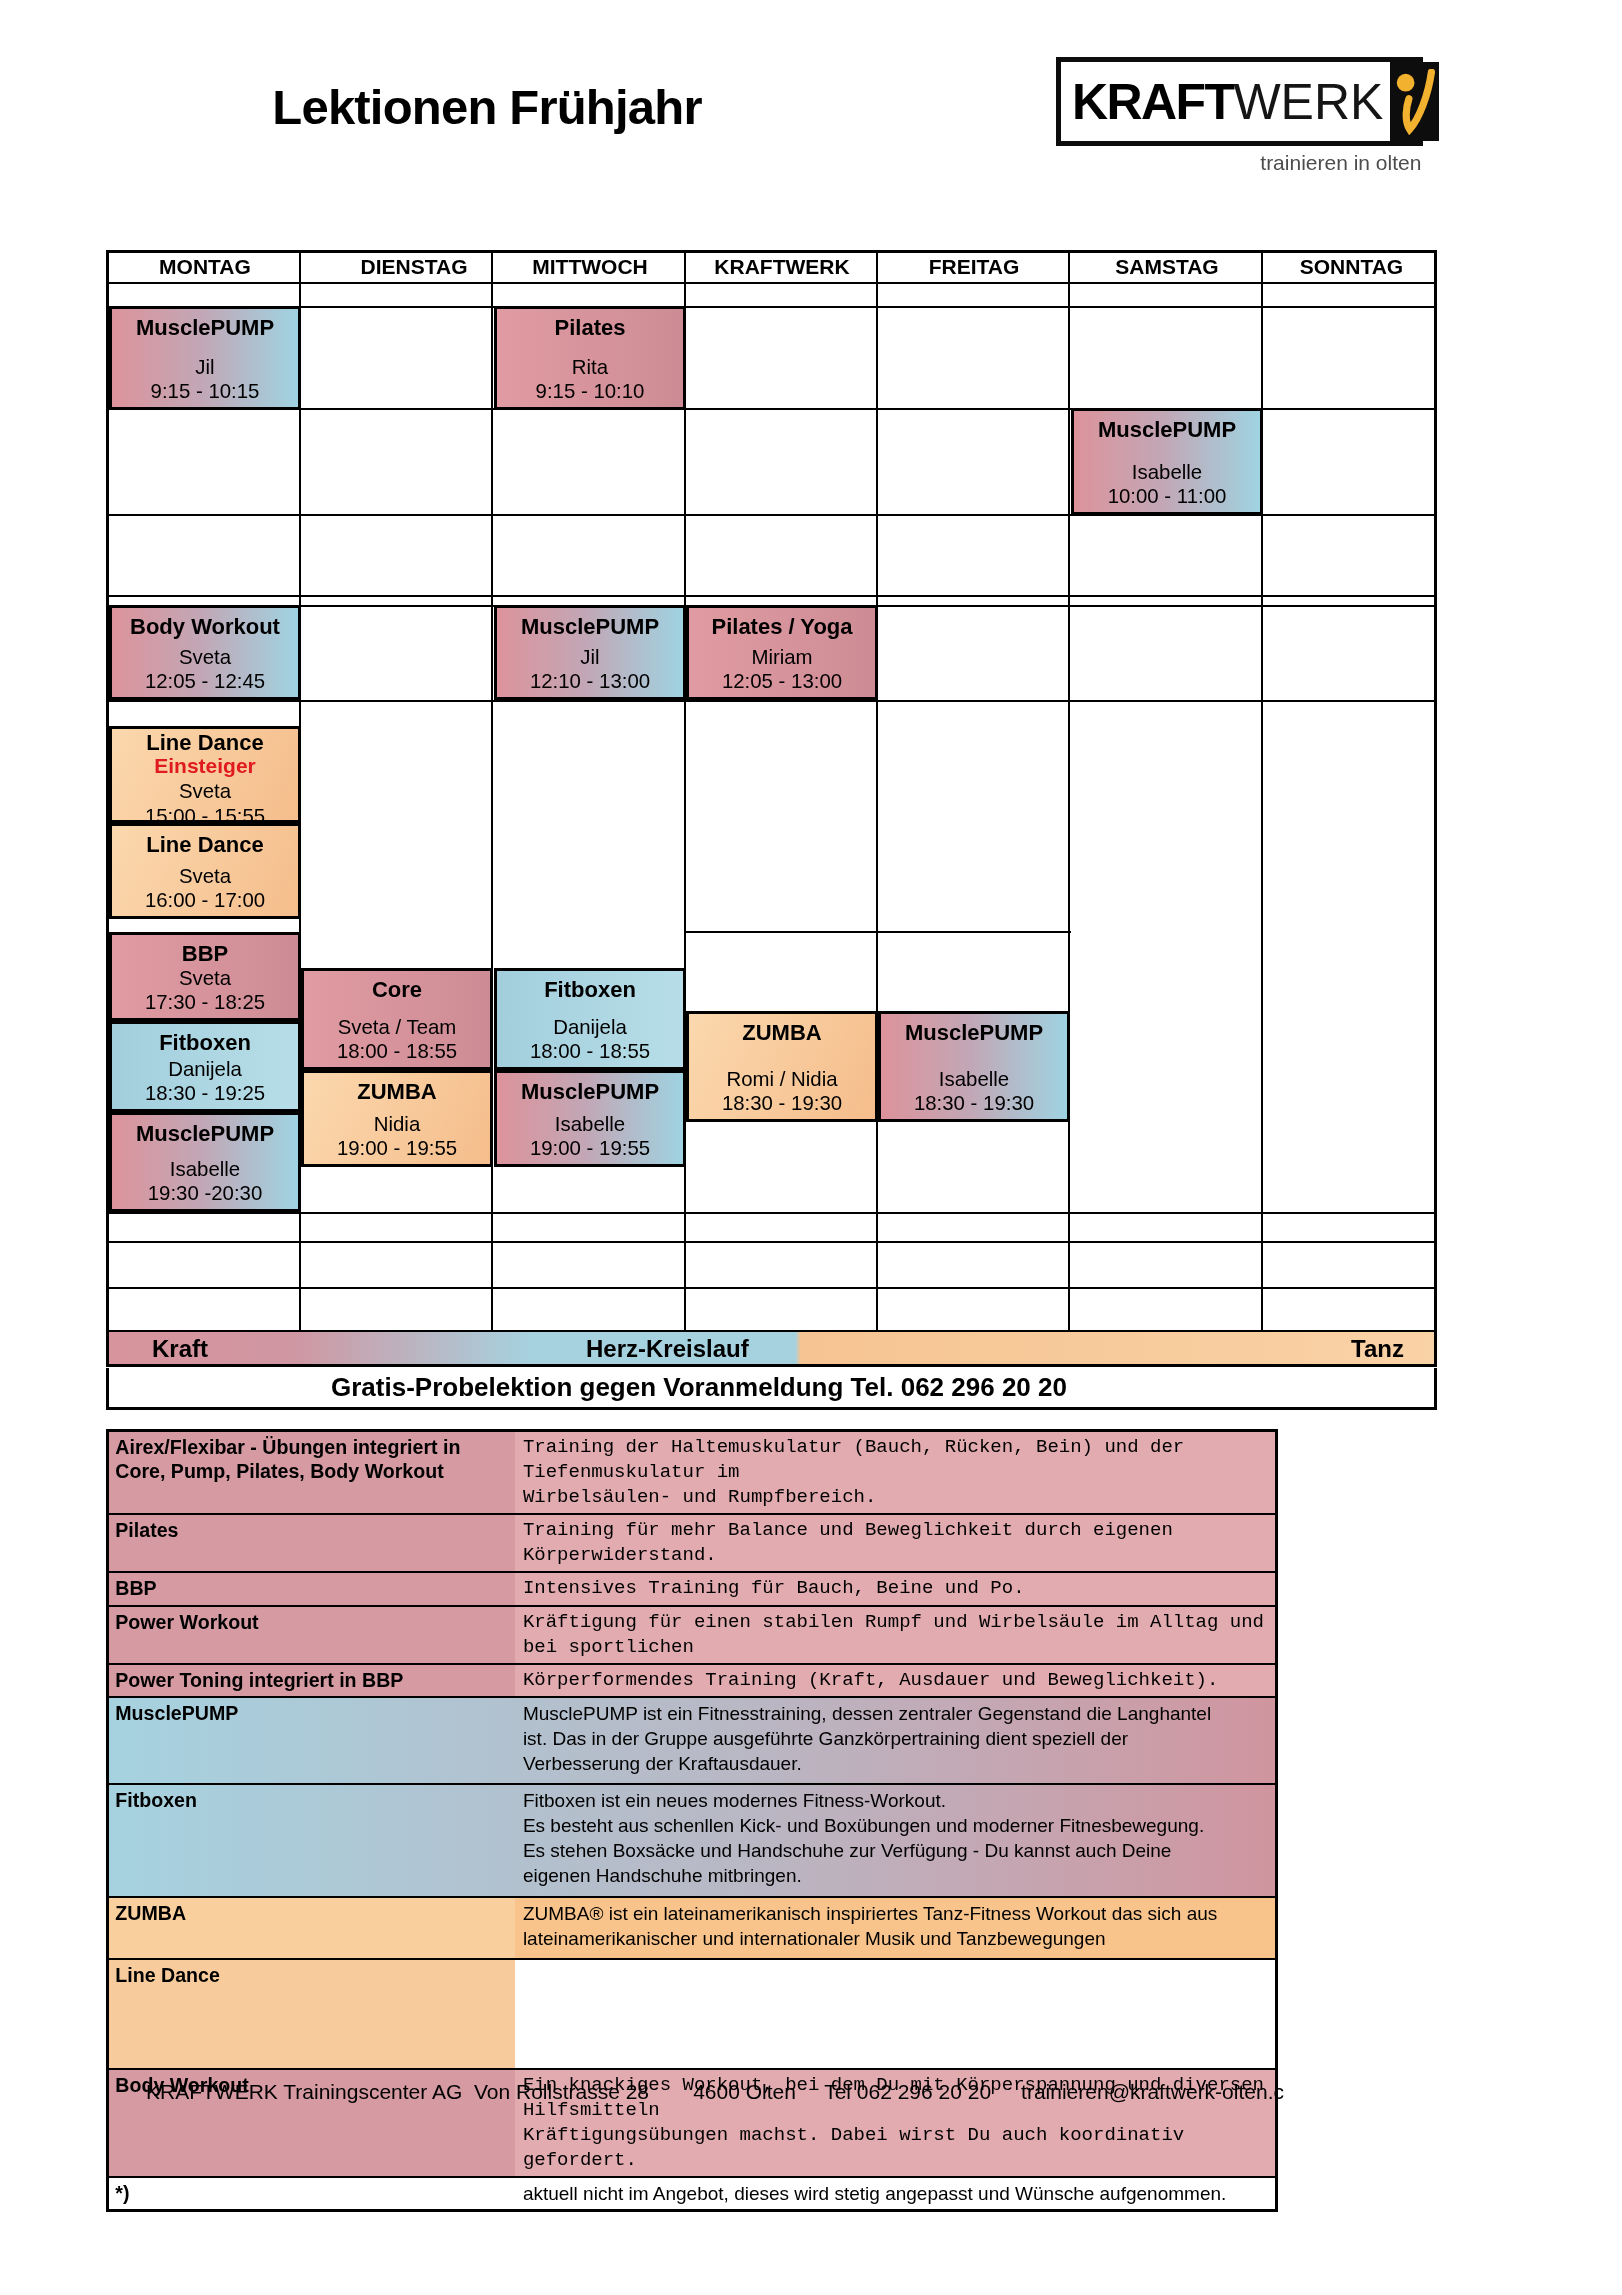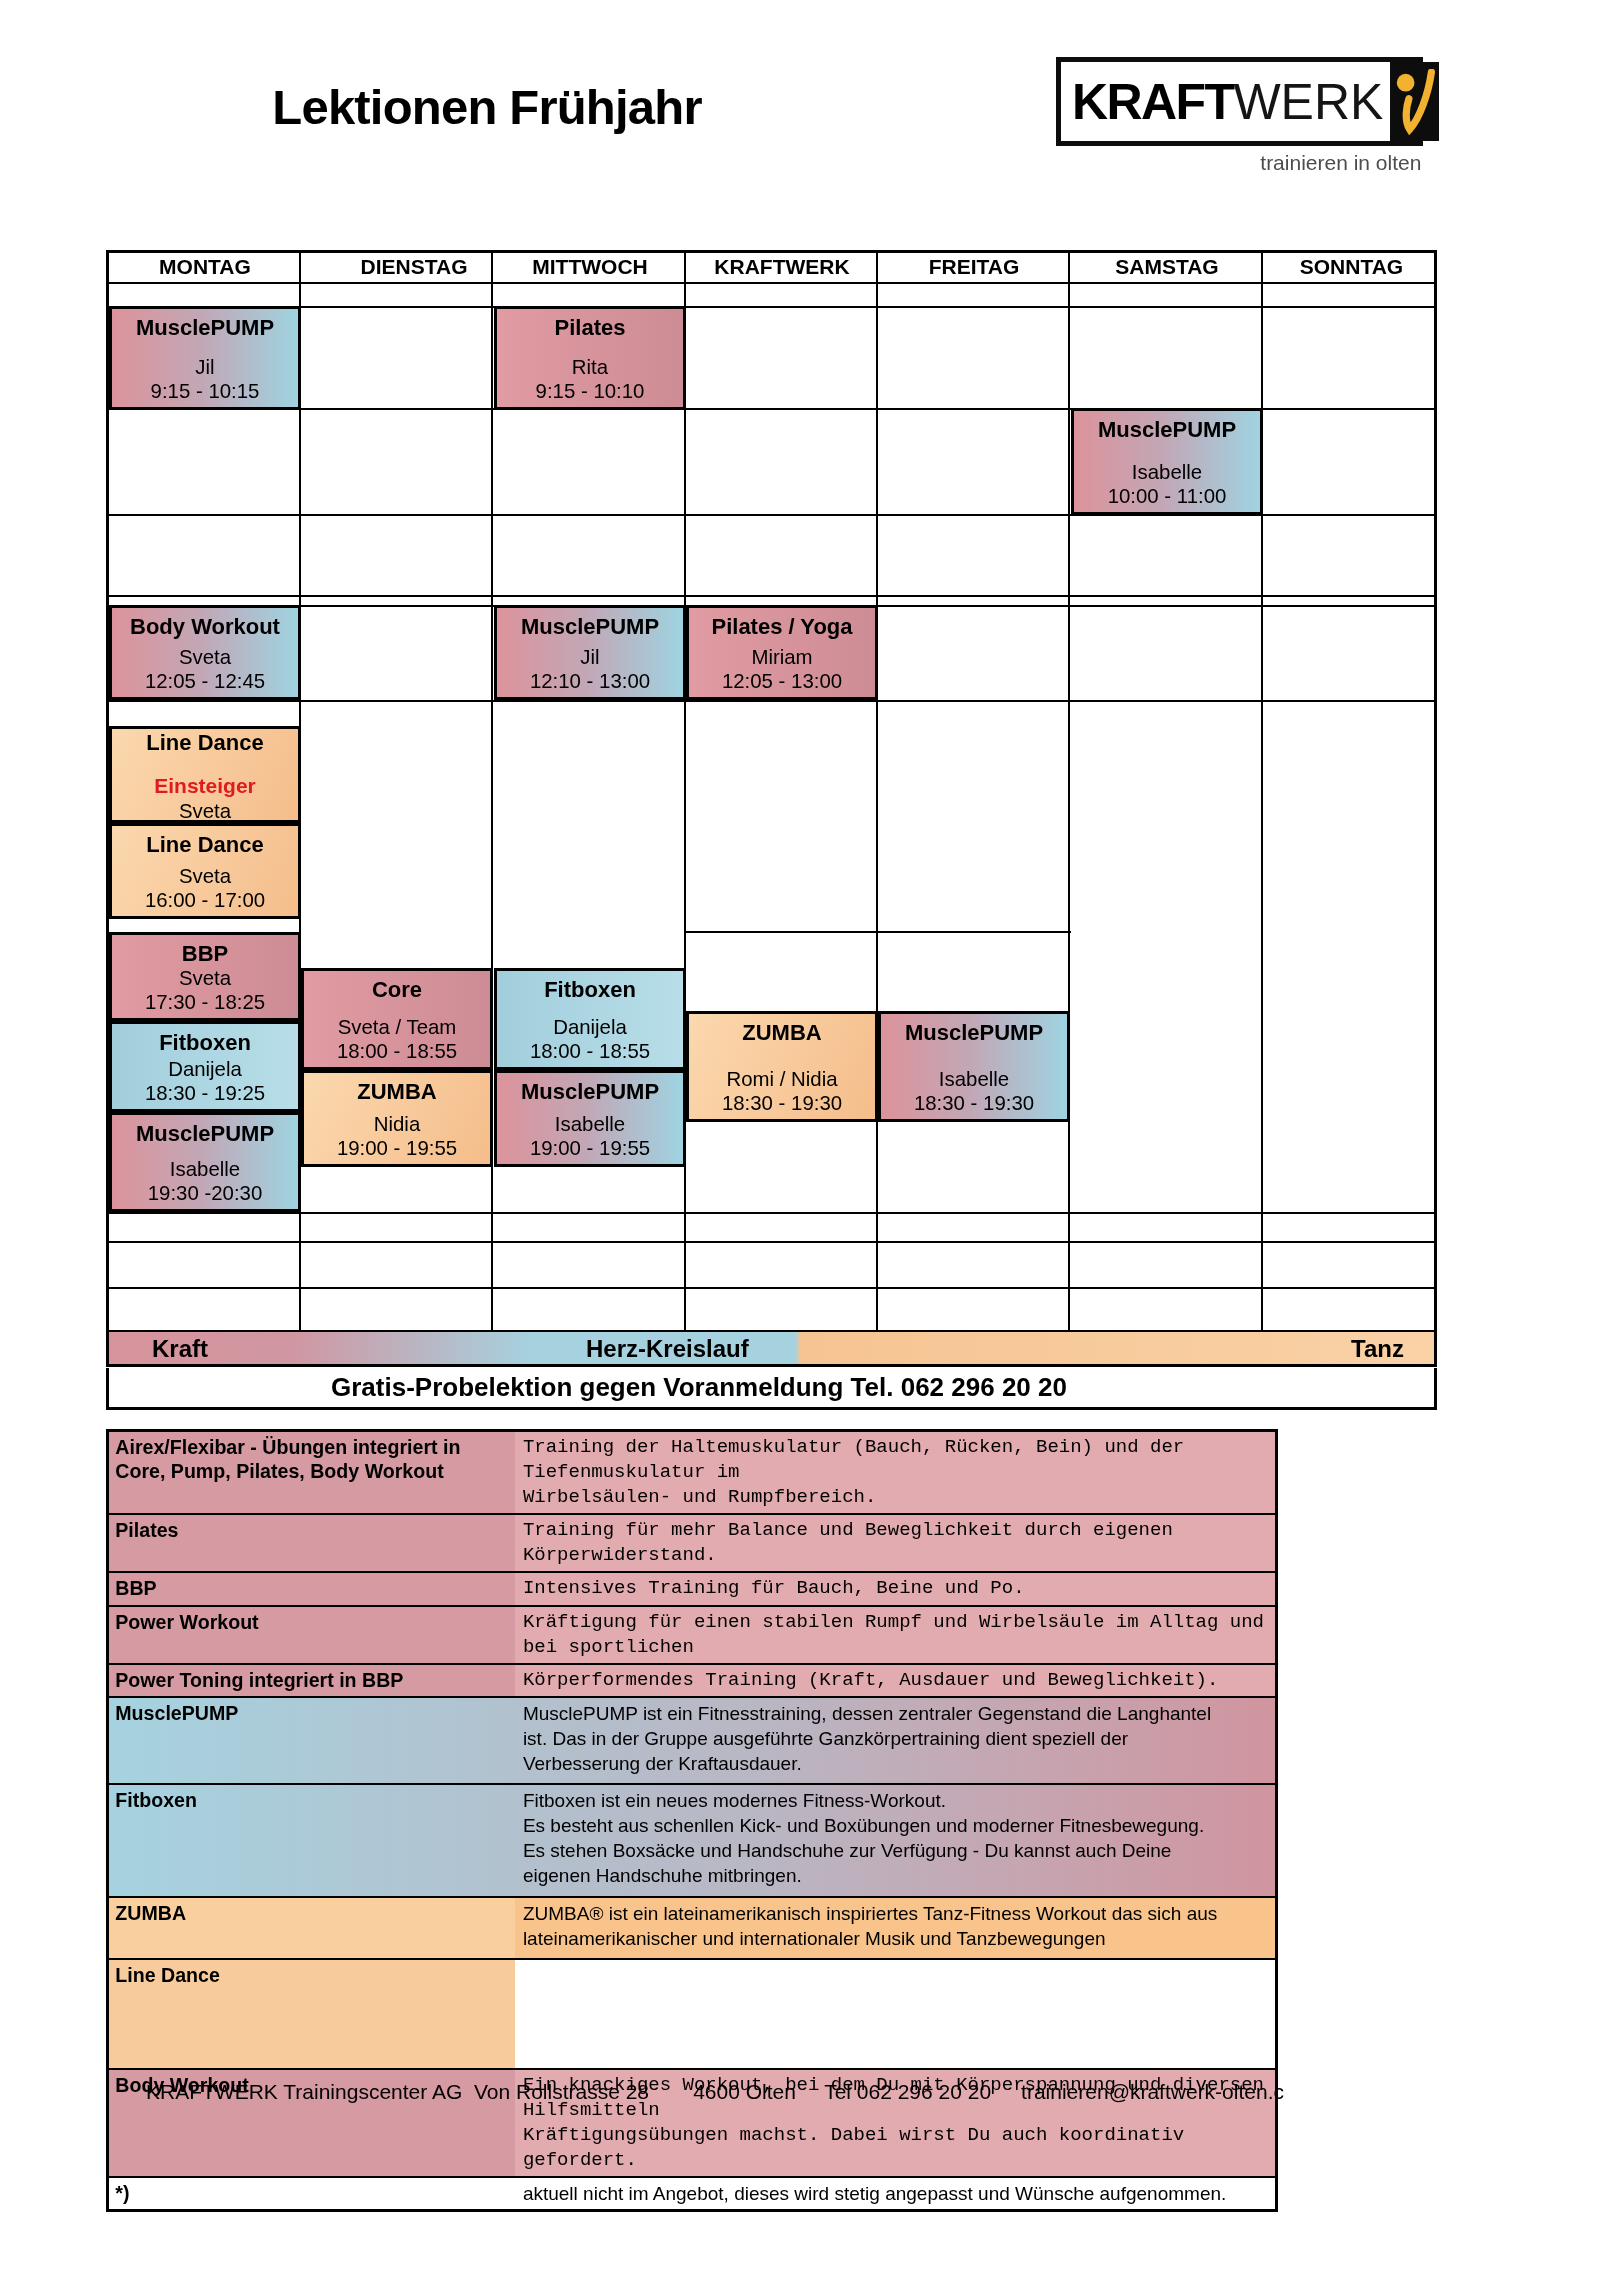--- a/index.html
+++ b/index.html
@@ -21,21 +21,21 @@
   .grid{position:absolute;left:106px;top:250px;width:1331px;height:1083px;
         border:3.1px solid #000;box-sizing:border-box;background:#fff;}
   .vline{position:absolute;top:0;bottom:0;width:2.4px;background:#000;}
   .hline{position:absolute;left:0;right:0;height:2.4px;background:#000;}
   .hseg{position:absolute;height:2.4px;background:#000;}
   .dayhead{position:absolute;top:0;height:29px;line-height:28px;text-align:center;
            font-weight:bold;font-size:21px;}
   .cell{position:absolute;box-sizing:border-box;border:3.1px solid #000;
         display:flex;flex-direction:column;align-items:center;text-align:center;}
   .ct{font-weight:bold;font-size:22px;padding-top:5.5px;line-height:25px;}
-  .sub{font-weight:bold;font-size:21px;color:#e01b1f;line-height:24px;margin-top:20px;}
+  .sub{font-weight:bold;font-size:21px;color:#e01b1f;line-height:24px;}
   .sub:empty{display:none;}
   .sp{flex:1;}
   .cn{font-size:20.4px;line-height:24px;}
   .cv{font-size:20.4px;line-height:24px;padding-bottom:3.9px;}
   .tight .cn,.tight .ct,.tight .cv{line-height:23.6px;padding-top:1.6px;}
 
   .bg-pump{background:linear-gradient(90deg,#dc939b 0%,#c2a7b6 48%,#9fd3e1 100%);}
   .bg-kraft{background:linear-gradient(90deg,#e19ba2 0%,#cd8c95 100%);}
   .bg-herz{background:linear-gradient(90deg,#a2cedc 0%,#b7dee8 100%);}
   .bg-tanz{background:linear-gradient(115deg,#fbd8ae 0%,#f5bd8b 100%);}

